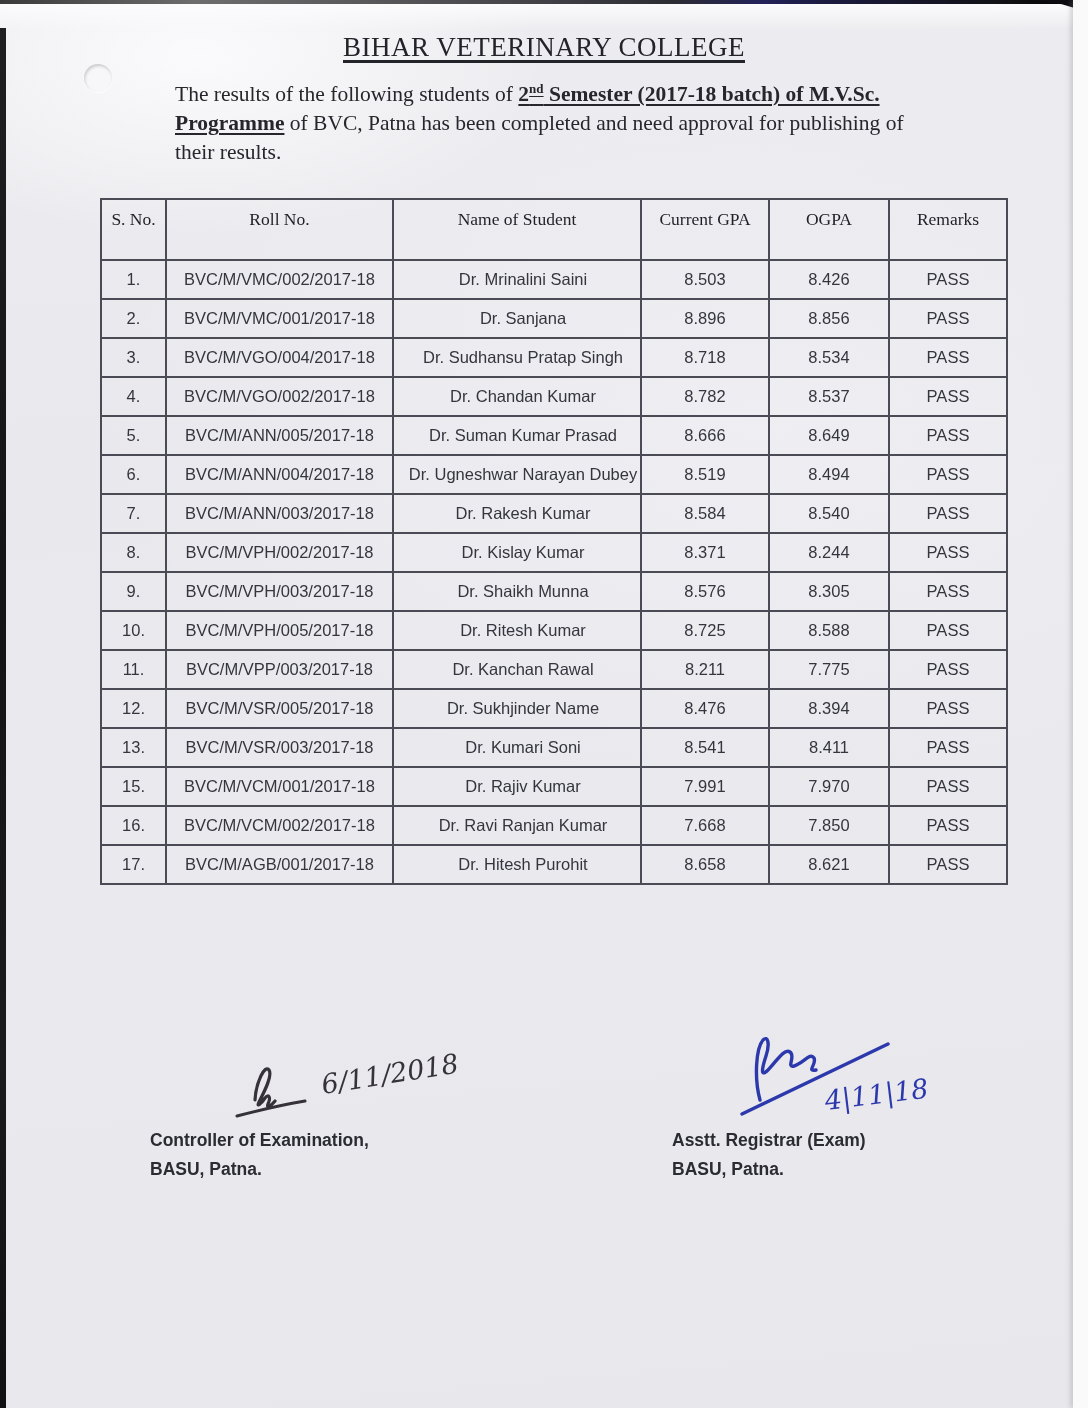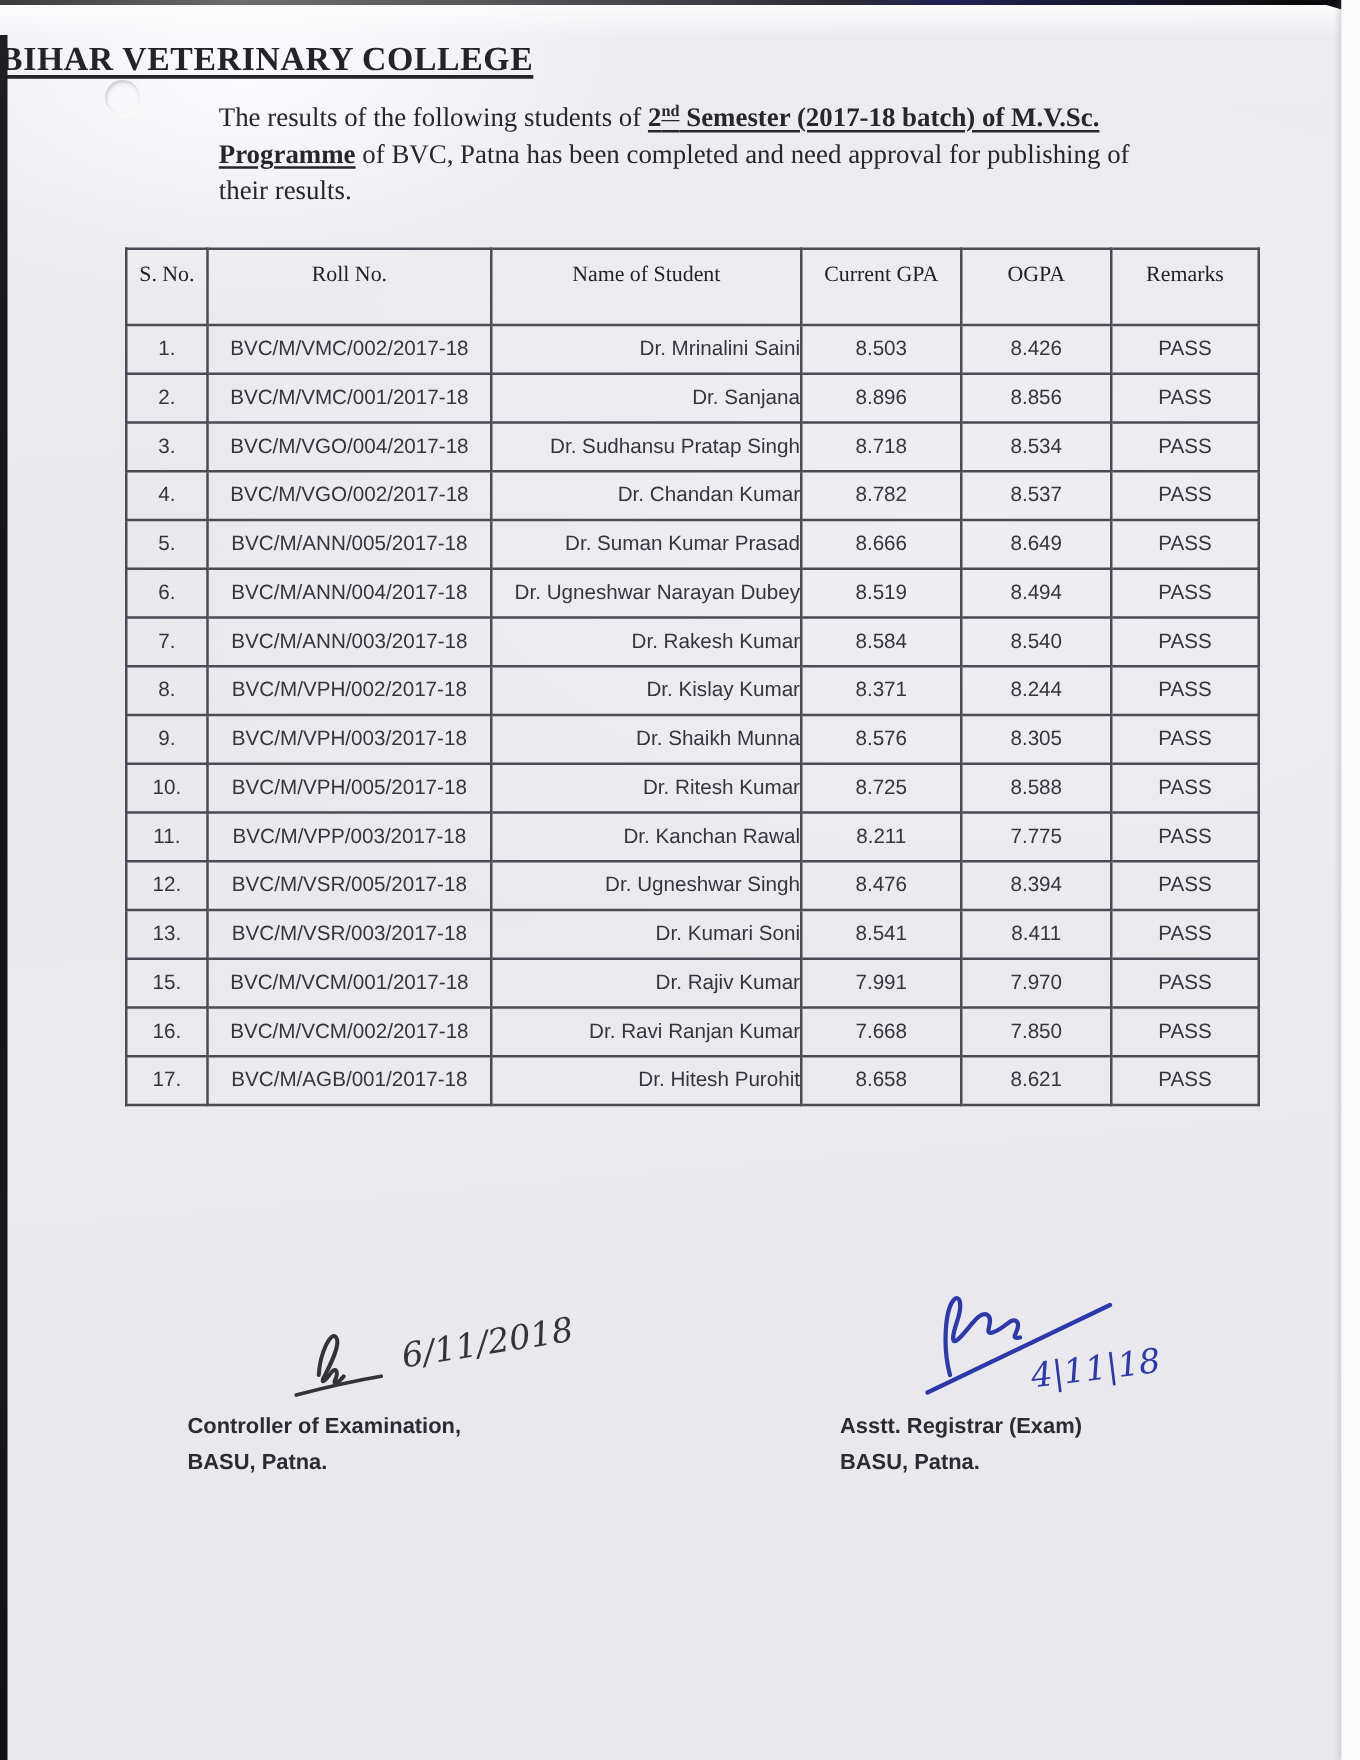--- a/index.html
+++ b/index.html
@@ -43,23 +43,23 @@
   .punch-hole {
     position: absolute; left: 84px; top: 64px; width: 28px; height: 28px;
     border-radius: 50%;
     background: #f7f6f8;
     box-shadow: inset 1px 2px 3px rgba(150,150,160,0.45), 0 1px 2px rgba(255,255,255,0.8);
   }
 
   
   .title {
     margin-top: 32px;
-    text-align: left;
+    text-align: center;
     font-size: 27px;
-    font-weight: bold;
+    font-weight: normal;
     letter-spacing: 0.5px;
     color: #23232a;
     text-decoration: underline;
     text-underline-offset: 4px;
     text-decoration-thickness: 2.5px;
   }
 
   .intro {
     margin: 17px 0 0 175px;
     width: 762px;
@@ -96,21 +96,21 @@
     text-align: center;
   }
   table.results td {
     height: 39px;
     font-family: "Liberation Sans", sans-serif;
     font-size: 16.5px;
     color: #35353f;
     text-align: center;
     vertical-align: middle;
   }
-  table.results td.c-name { text-align: right; padding-left: 12px; }
+  table.results td.c-name { text-align: center; padding-left: 12px; }
   col.w-sno  { width: 65px; }
   col.w-roll { width: 227px; }
   col.w-name { width: 248px; }
   col.w-gpa  { width: 128px; }
   col.w-ogpa { width: 120px; }
   col.w-rem  { width: 118px; }
 
   
   .sig-ink { position: absolute; }
   .sig-ink-left  { left: 225px; top: 1048px; }
@@ -264,21 +264,21 @@
           <td class="c-roll">BVC/M/VPP/003/2017-18</td>
           <td class="c-name">Dr. Kanchan Rawal</td>
           <td class="c-gpa">8.211</td>
           <td class="c-ogpa">7.775</td>
           <td class="c-rem">PASS</td>
         </tr>
 
         <tr>
           <td class="c-sno">12.</td>
           <td class="c-roll">BVC/M/VSR/005/2017-18</td>
-          <td class="c-name">Dr. Ugneshwar Singh</td>
+          <td class="c-name">Dr. Sukhjinder Name</td>
           <td class="c-gpa">8.476</td>
           <td class="c-ogpa">8.394</td>
           <td class="c-rem">PASS</td>
         </tr>
 
         <tr>
           <td class="c-sno">13.</td>
           <td class="c-roll">BVC/M/VSR/003/2017-18</td>
           <td class="c-name">Dr. Kumari Soni</td>
           <td class="c-gpa">8.541</td>

